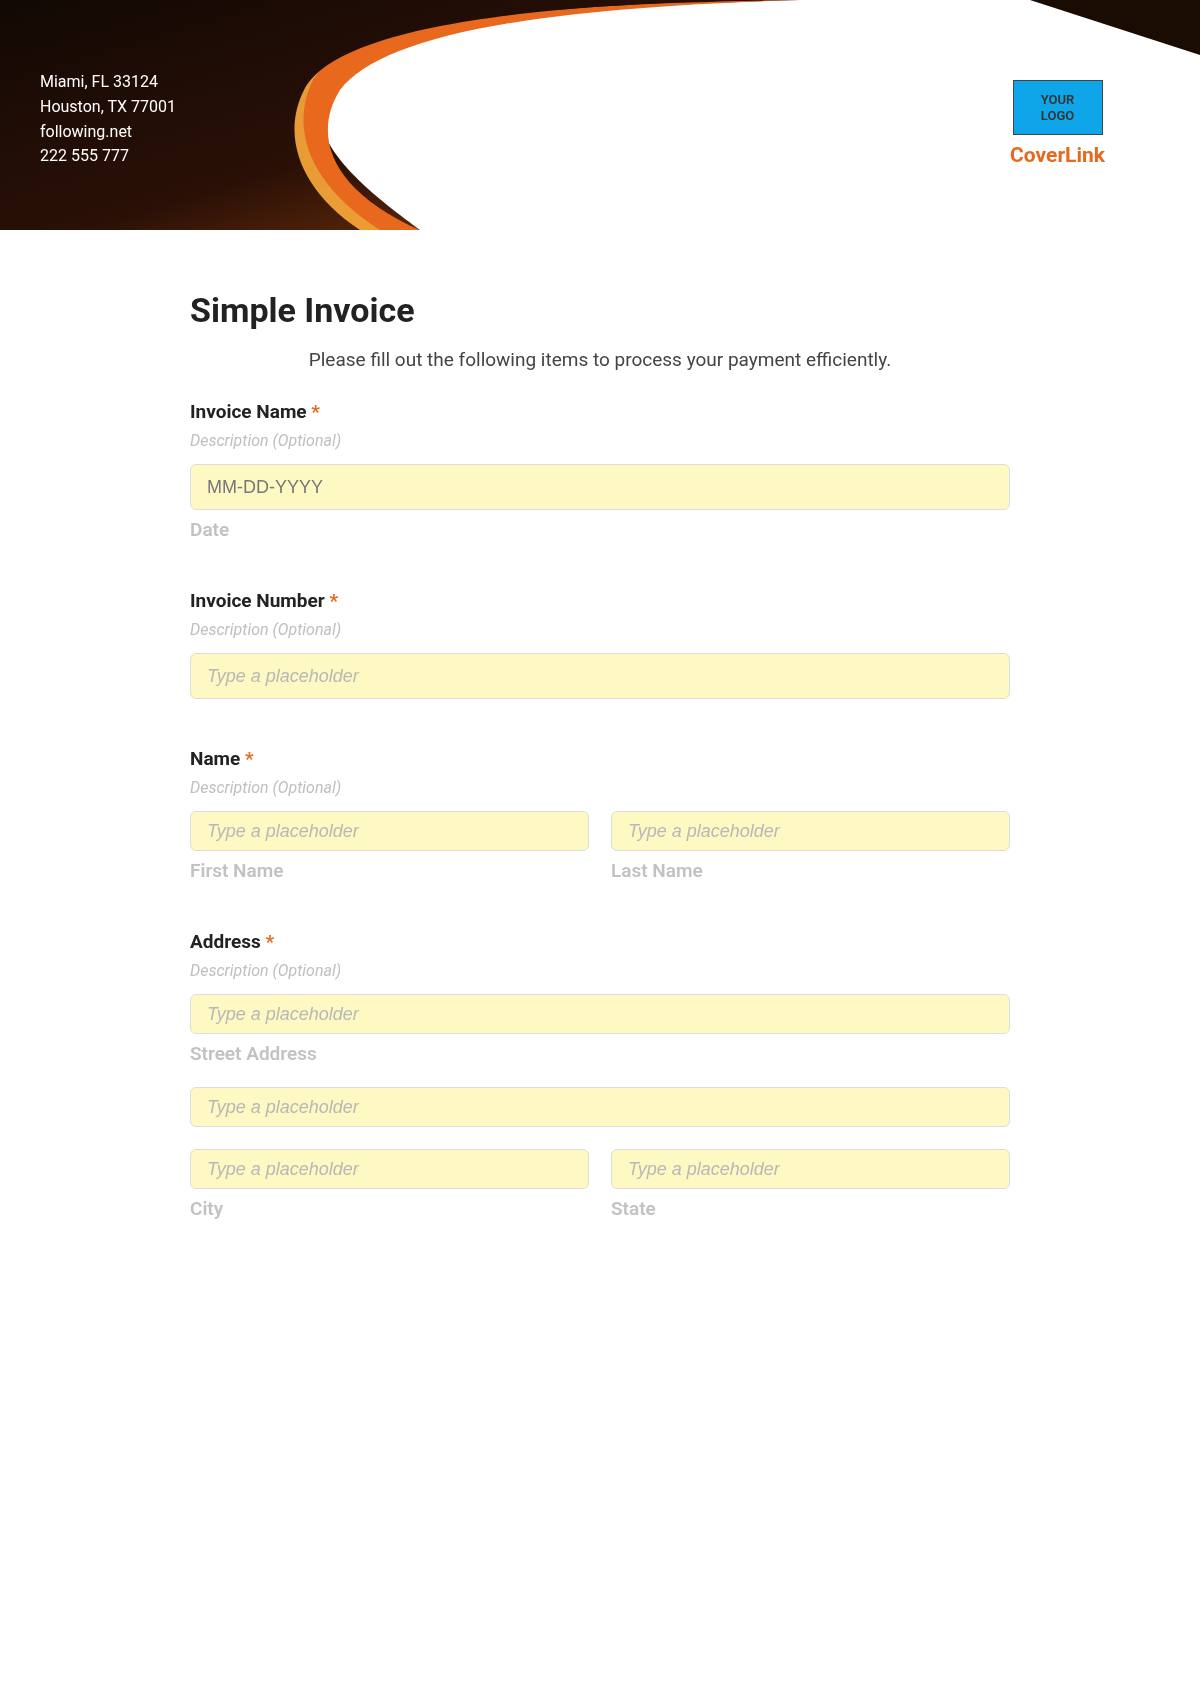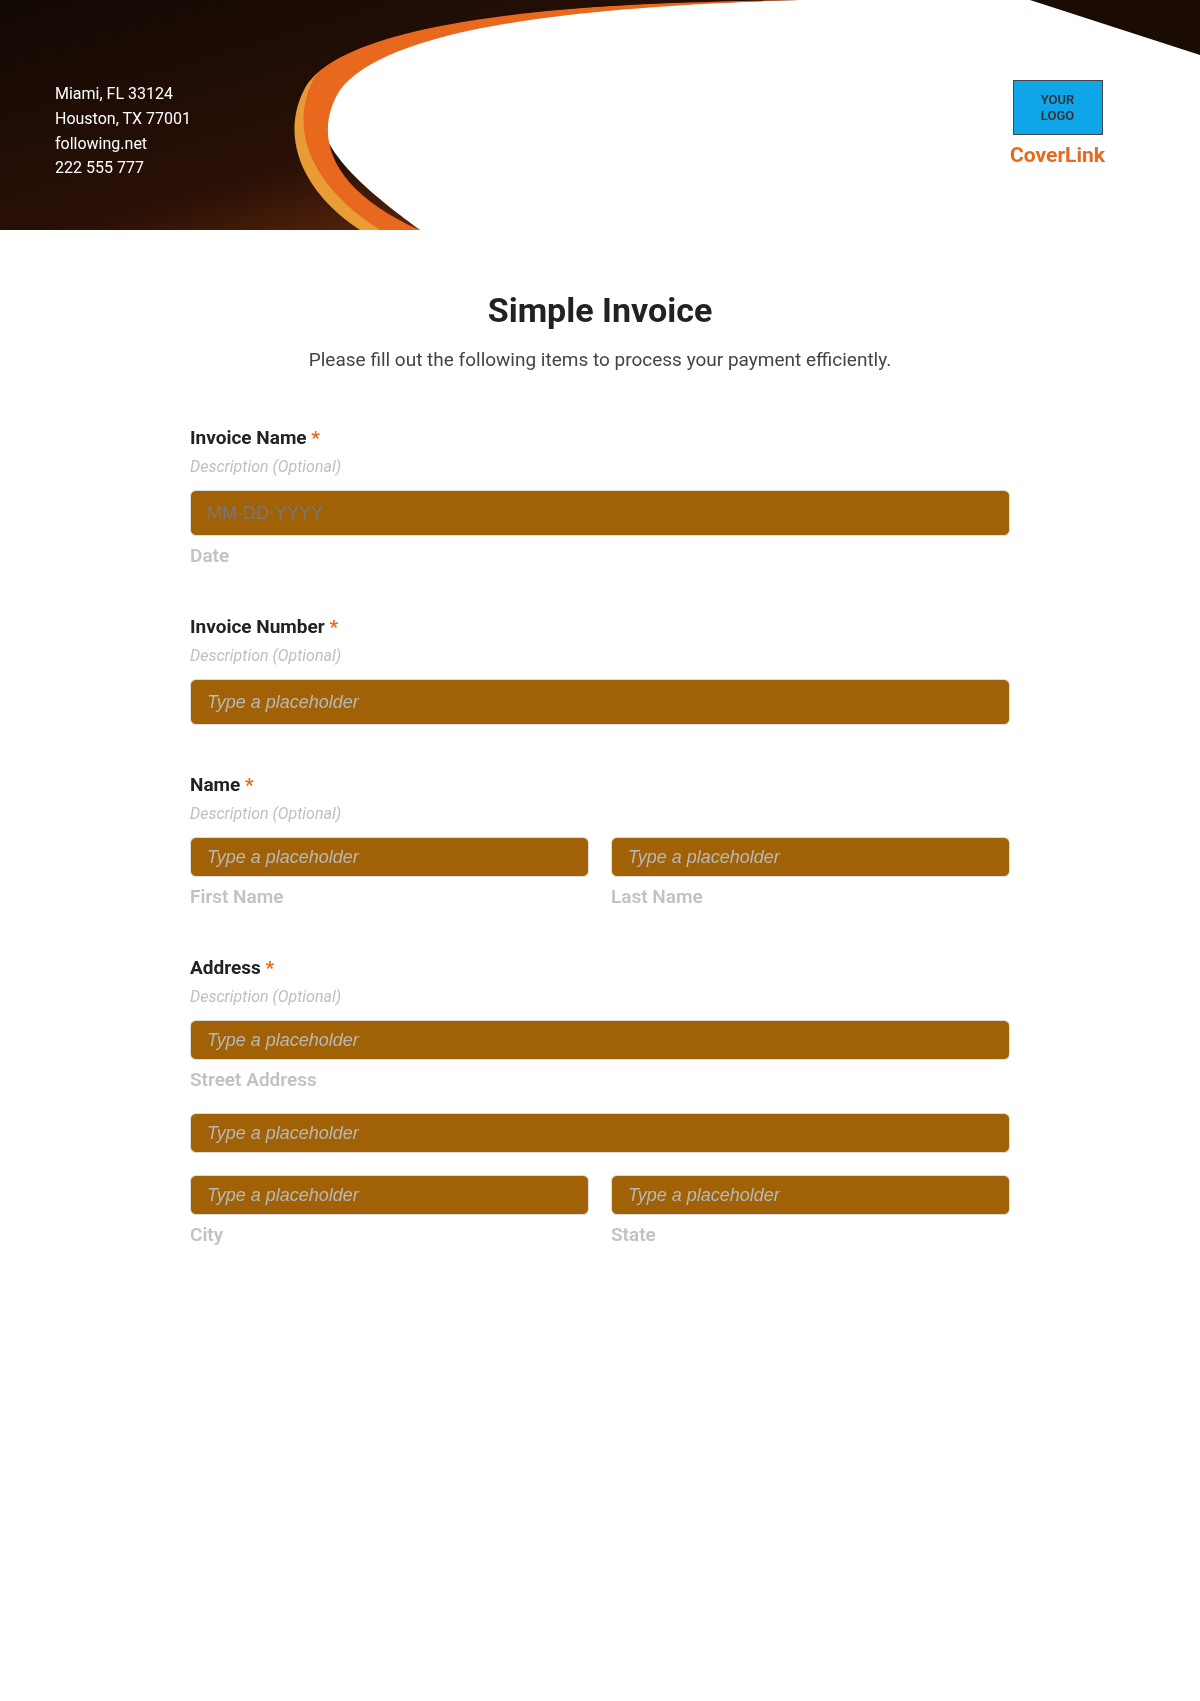--- a/index.html
+++ b/index.html
@@ -18,26 +18,25 @@
   }
   .header svg.curves {
     position: absolute;
     top: 0; left: 0;
     width: 100%; height: 230px;
     display: block;
   }
   .header-info {
     position: absolute;
     top: 70px;
-    left: 55px;
+    left: 40px;
     color: #fff;
     font-size: 16px;
     line-height: 1.55;
     font-weight: 400;
-    margin-top: 12px;
   }
   .logo-block {
     position: absolute;
     top: 80px;
     right: 95px;
     text-align: center;
   }
   .logo-box {
     width: 90px;
     height: 55px;
@@ -59,29 +58,28 @@
     color: #E8681E;
   }
   .content {
     width: 860px;
     margin: 60px auto 0 auto;
     padding: 0 20px 40px 20px;
   }
   h1.title {
     font-size: 34px;
     font-weight: 700;
-    text-align: center;
     color: #222;
     margin-bottom: 18px;
   }
   .subtitle {
     text-align: center;
     font-size: 19px;
     color: #444;
-    margin-bottom: 55px;
+    margin-bottom: 29px;
   }
   .group { margin-bottom: 48px; }
   .group-label {
     font-size: 19px;
     font-weight: 700;
     color: #222;
     margin-bottom: 8px;
   }
   .req { color: #E8681E; font-weight: 700; }
   .desc {
@@ -90,21 +88,21 @@
     font-size: 16px;
     margin-bottom: 14px;
   }
   .input {
     width: 100%;
     height: 46px;
     padding: 0 16px;
     font-size: 18px;
     border: 1px solid #ddd;
     border-radius: 6px;
-    background: #a16207;
+    background: #fef9c3;
     color: #222;
     outline: none;
   }
   .input::placeholder { color: #b8b8b8; font-style: italic; }
   .input.noitalic::placeholder { font-style: normal; color: #777; }
   .input.short { height: 40px; }
   .sublabel {
     color: #c2c2c2;
     font-size: 19px;
     font-weight: 600;

